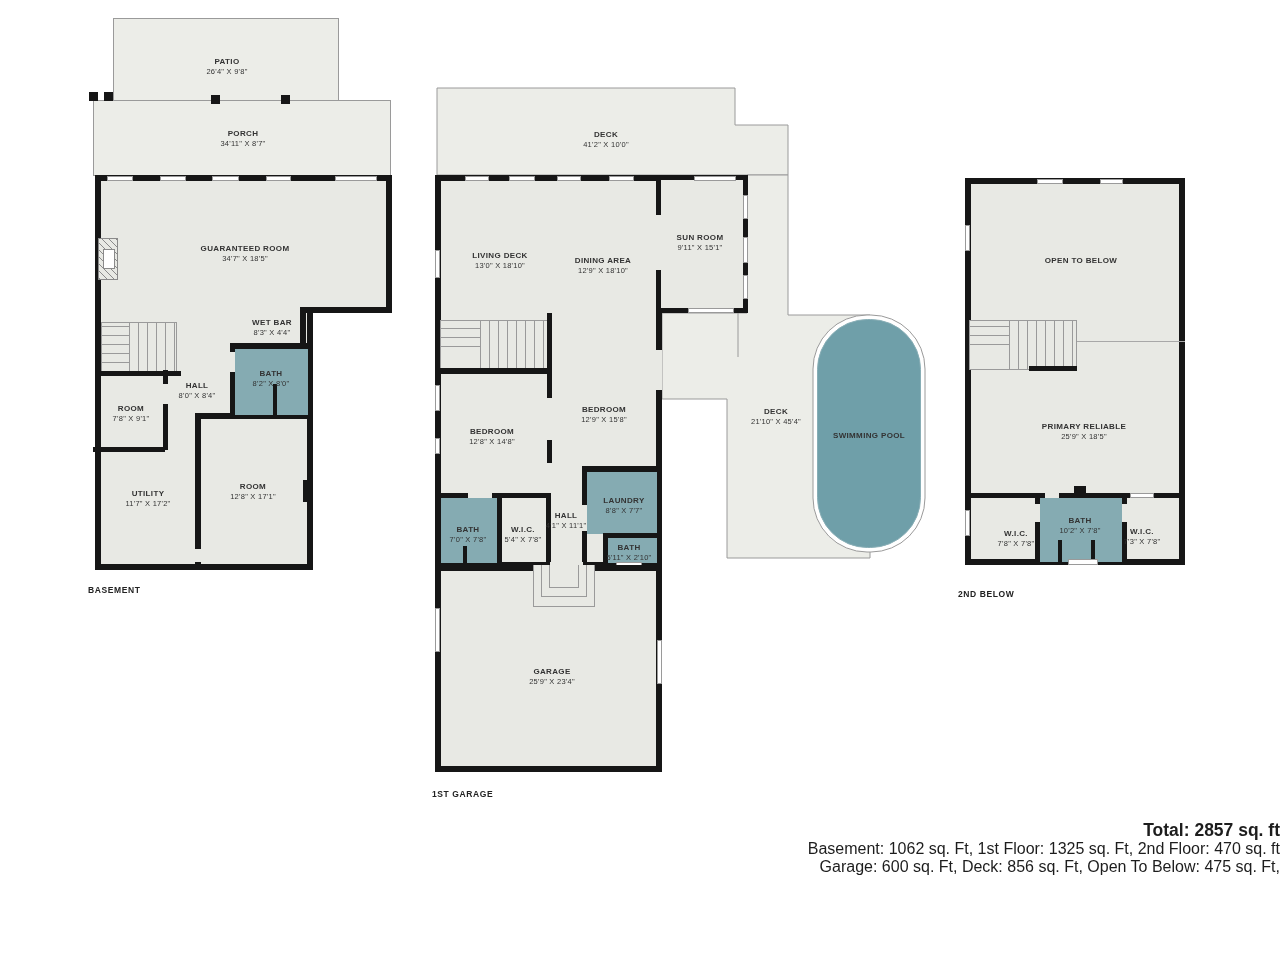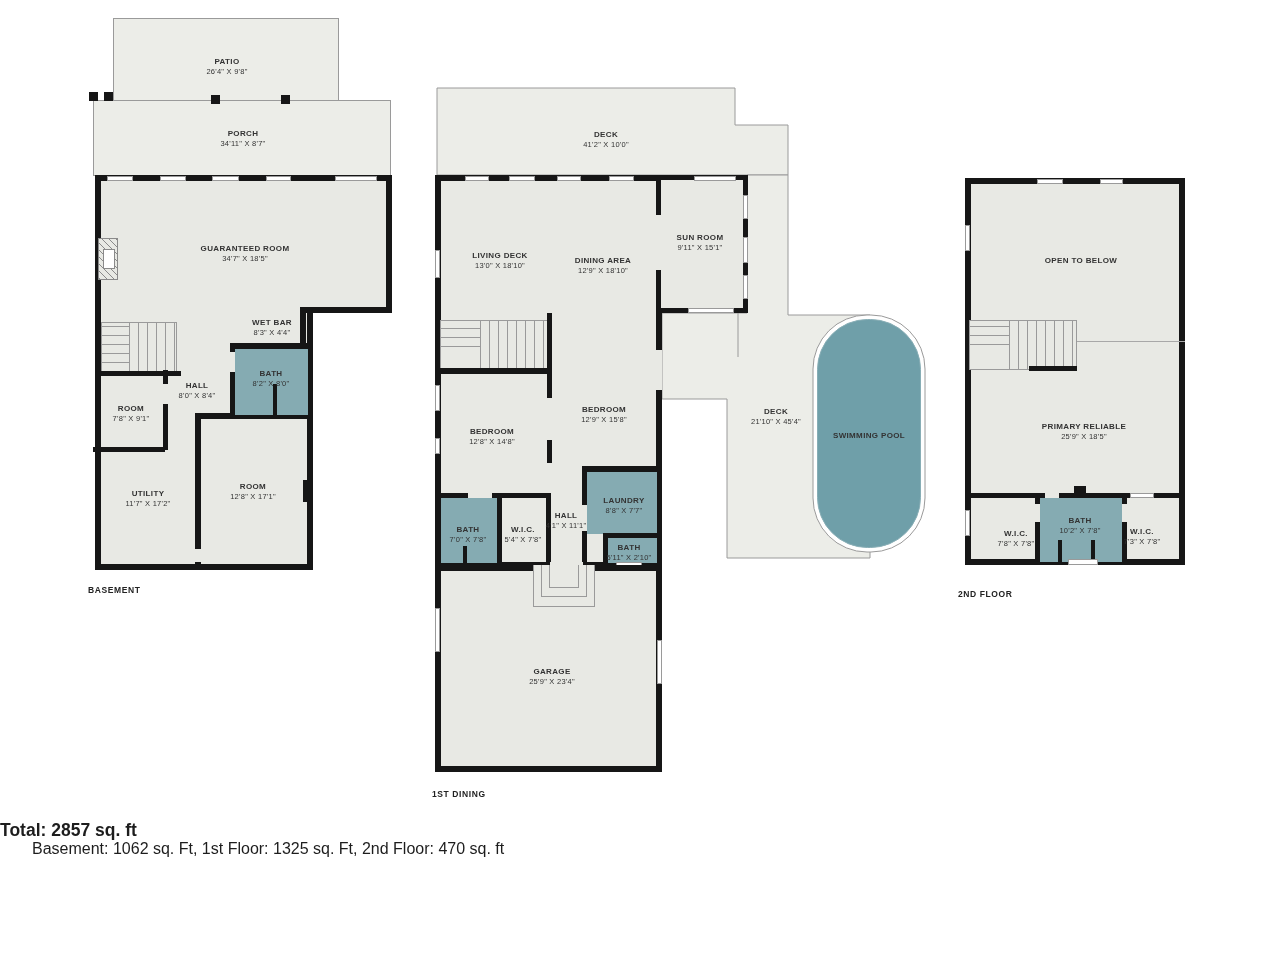--- a/index.html
+++ b/index.html
@@ -20,21 +20,21 @@
   .tv{position:absolute;background:repeating-linear-gradient(90deg,var(--line) 0 1px,transparent 1px 9px);}
   .th{position:absolute;background:repeating-linear-gradient(0deg,var(--line) 0 1px,transparent 1px 9px);}
   .fp{position:absolute;background:repeating-linear-gradient(45deg,#8a8a8a 0 1px,var(--floor) 1px 5px);border:1px solid #8a8a8a;box-sizing:border-box;}
   .fpw{position:absolute;background:#fff;border:1px solid #8a8a8a;box-sizing:border-box;}
   .steps{position:absolute;background:var(--floor);border:1px solid var(--line);border-top:none;box-sizing:border-box;}
   .rl{position:absolute;transform:translateX(-50%);text-align:center;color:#333;
       font-size:8px;font-weight:700;letter-spacing:.35px;line-height:10px;white-space:nowrap;}
   .rl .d{display:block;font-size:7.5px;font-weight:500;letter-spacing:.25px;}
   .ftag{position:absolute;font-size:8.5px;font-weight:700;letter-spacing:.6px;color:#222;}
   .thinline{position:absolute;background:#a8a8a8;}
-  #summary{position:absolute;left:0;top:821px;width:1280px;text-align:left;color:#1d1d1d;}
+  #summary{position:absolute;left:0;top:821px;width:1280px;text-align:right;color:#1d1d1d;}
   #summary .t{font-size:17.5px;font-weight:700;line-height:19px;}
   #summary .l{font-size:16px;font-weight:400;line-height:18.4px;padding-left:32px;}
   #summary .disc{margin-top:11px;font-size:9.6px;font-weight:700;letter-spacing:.45px;color:#222;}
   svg{position:absolute;}
   .deckpoly{fill:var(--outdoor);stroke:var(--line);stroke-width:1;}
   .poolring{fill:#fff;stroke:var(--line);stroke-width:1;}
   .poolfill{fill:var(--pool);stroke:#87adb5;stroke-width:1;}
 </style>
 </head>
 <body>
@@ -154,21 +154,21 @@
   <div class="rl" style="left:604px;top:405px"><span>BEDROOM</span><span class="d">12'9" X 15'8"</span></div>
   <div class="rl" style="left:492px;top:427px"><span>BEDROOM</span><span class="d">12'8" X 14'8"</span></div>
   <div class="rl" style="left:468px;top:525px"><span>BATH</span><span class="d">7'0" X 7'8"</span></div>
   <div class="rl" style="left:523px;top:525px"><span>W.I.C.</span><span class="d">5'4" X 7'8"</span></div>
   <div class="rl" style="left:566px;top:511px"><span>HALL</span><span class="d">4'1" X 11'1"</span></div>
   <div class="rl" style="left:624px;top:496px"><span>LAUNDRY</span><span class="d">8'8" X 7'7"</span></div>
   <div class="rl" style="left:629px;top:543px"><span>BATH</span><span class="d">5'11" X 2'10"</span></div>
   <div class="rl" style="left:776px;top:407px"><span>DECK</span><span class="d">21'10" X 45'4"</span></div>
   <div class="rl" style="left:869px;top:431px"><span>SWIMMING POOL</span></div>
   <div class="rl" style="left:552px;top:667px"><span>GARAGE</span><span class="d">25'9" X 23'4"</span></div>
-  <div class="ftag" style="left:432px;top:789px">1ST DINING</div>
+  <div class="ftag" style="left:432px;top:789px">1ST GARAGE</div>
 
   <div class="shell" style="left:965px;top:178px;width:220px;height:387px"></div>
   <i class="win" style="left:1037px;top:179px;width:26px;height:5px"></i>
   <i class="win" style="left:1100px;top:179px;width:23px;height:5px"></i>
   <i class="win" style="left:965px;top:225px;width:5px;height:26px"></i>
   <i class="win" style="left:965px;top:510px;width:5px;height:26px"></i>
   <i class="thinline" style="left:1008px;top:341px;width:177px;height:1px"></i>
 
   <div class="st" style="left:969px;top:320px;width:108px;height:50px"></div>
   <i class="th" style="left:970px;top:321px;width:39px;height:24px"></i>
@@ -186,20 +186,21 @@
   <i class="gap" style="left:1122px;top:504px;width:5px;height:18px"></i>
   <i class="w" style="left:1058px;top:540px;width:4px;height:22px"></i>
   <i class="w" style="left:1091px;top:540px;width:4px;height:22px"></i>
   <i class="win" style="left:1068px;top:559px;width:30px;height:6px"></i>
 
   <div class="rl" style="left:1081px;top:256px"><span>OPEN TO BELOW</span></div>
   <div class="rl" style="left:1084px;top:422px"><span>PRIMARY RELIABLE</span><span class="d">25'9" X 18'5"</span></div>
   <div class="rl" style="left:1016px;top:529px"><span>W.I.C.</span><span class="d">7'8" X 7'8"</span></div>
   <div class="rl" style="left:1080px;top:516px"><span>BATH</span><span class="d">10'2" X 7'8"</span></div>
   <div class="rl" style="left:1142px;top:527px"><span>W.I.C.</span><span class="d">7'3" X 7'8"</span></div>
-  <div class="ftag" style="left:958px;top:589px">2ND FLOOR</div>
+  <div class="ftag" style="left:958px;top:589px">2ND BELOW</div>
 
   <div id="summary">
     <div class="t">Total: 2857 sq. ft</div>
     <div class="l">Basement: 1062 sq. Ft, 1st Floor: 1325 sq. Ft, 2nd Floor: 470 sq. ft</div>
+    <div class="l">Garage: 600 sq. Ft, Deck: 856 sq. Ft, Open To Below: 475 sq. Ft,</div>
   </div>
 
 </div>
 
 </body></html>

